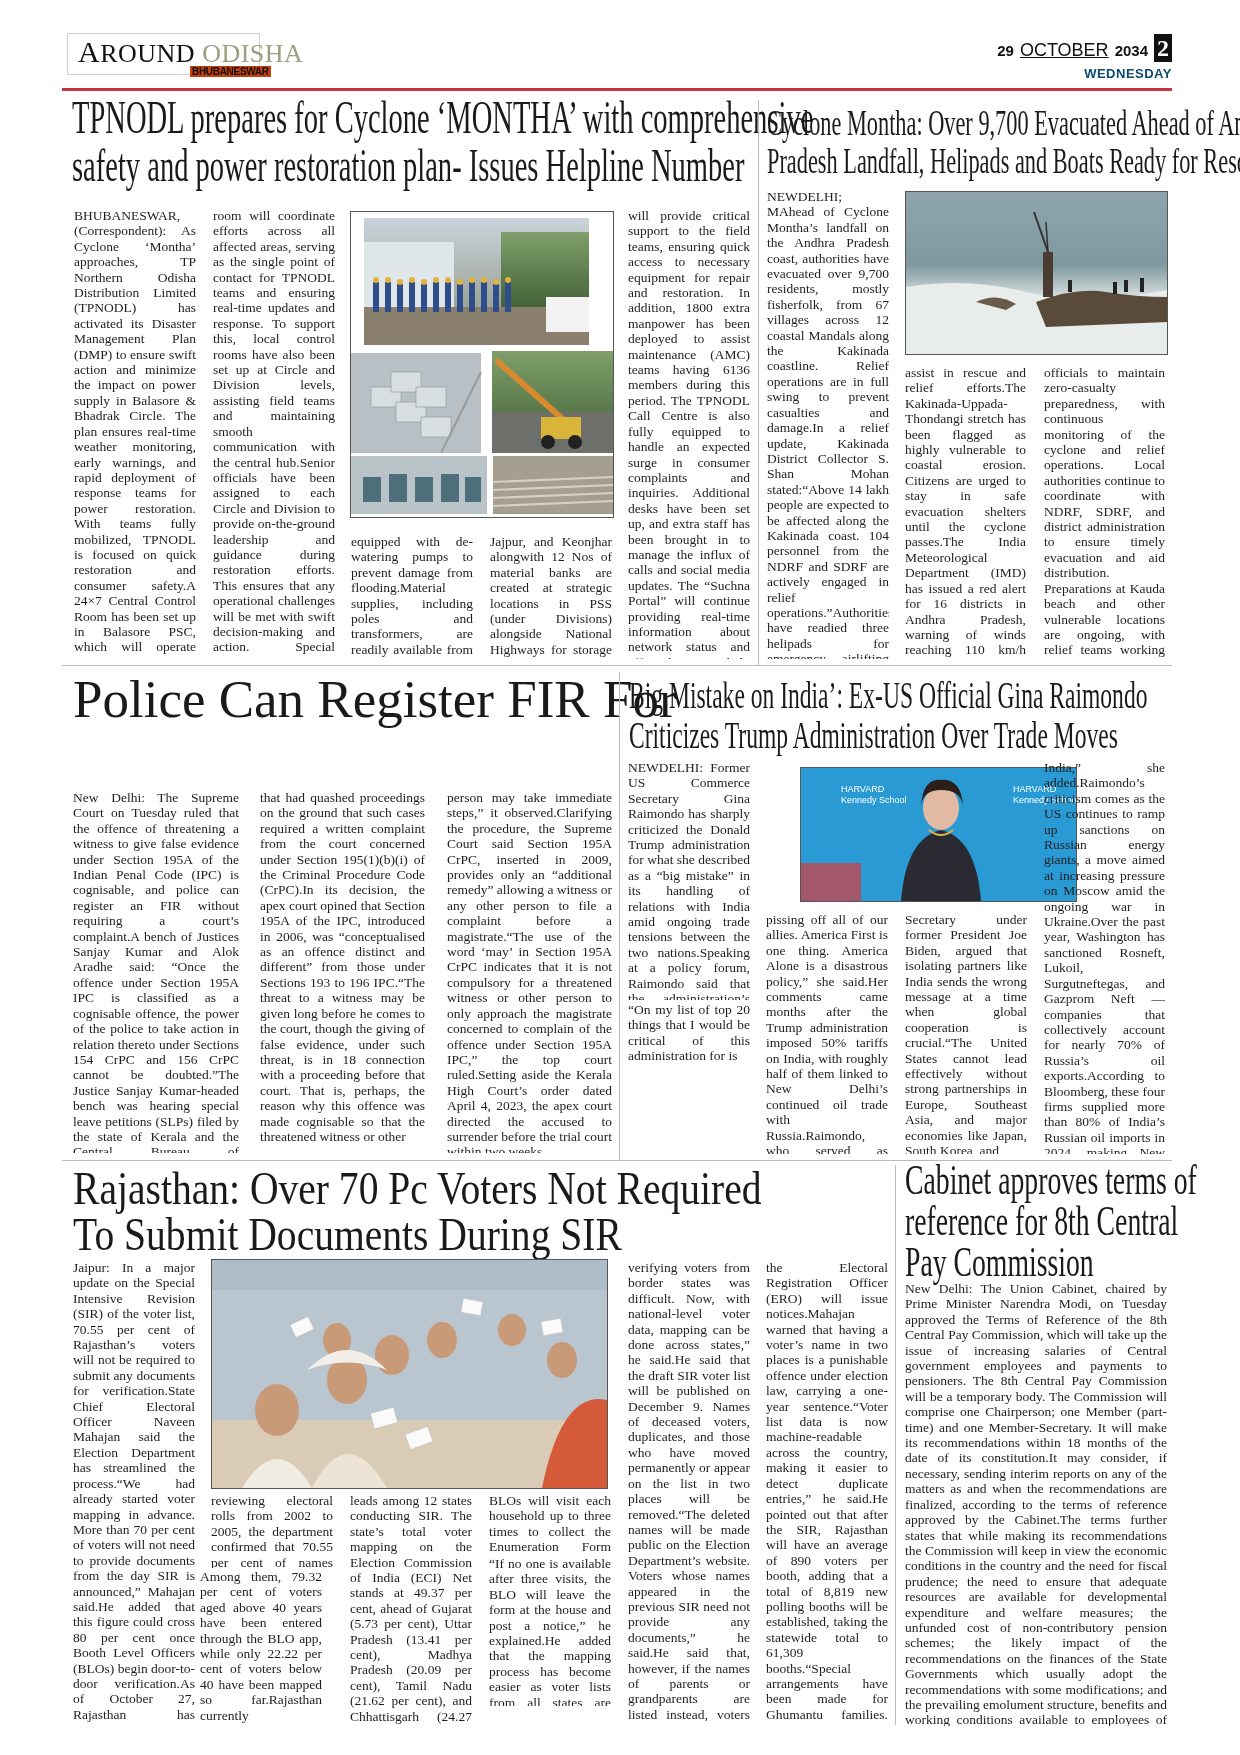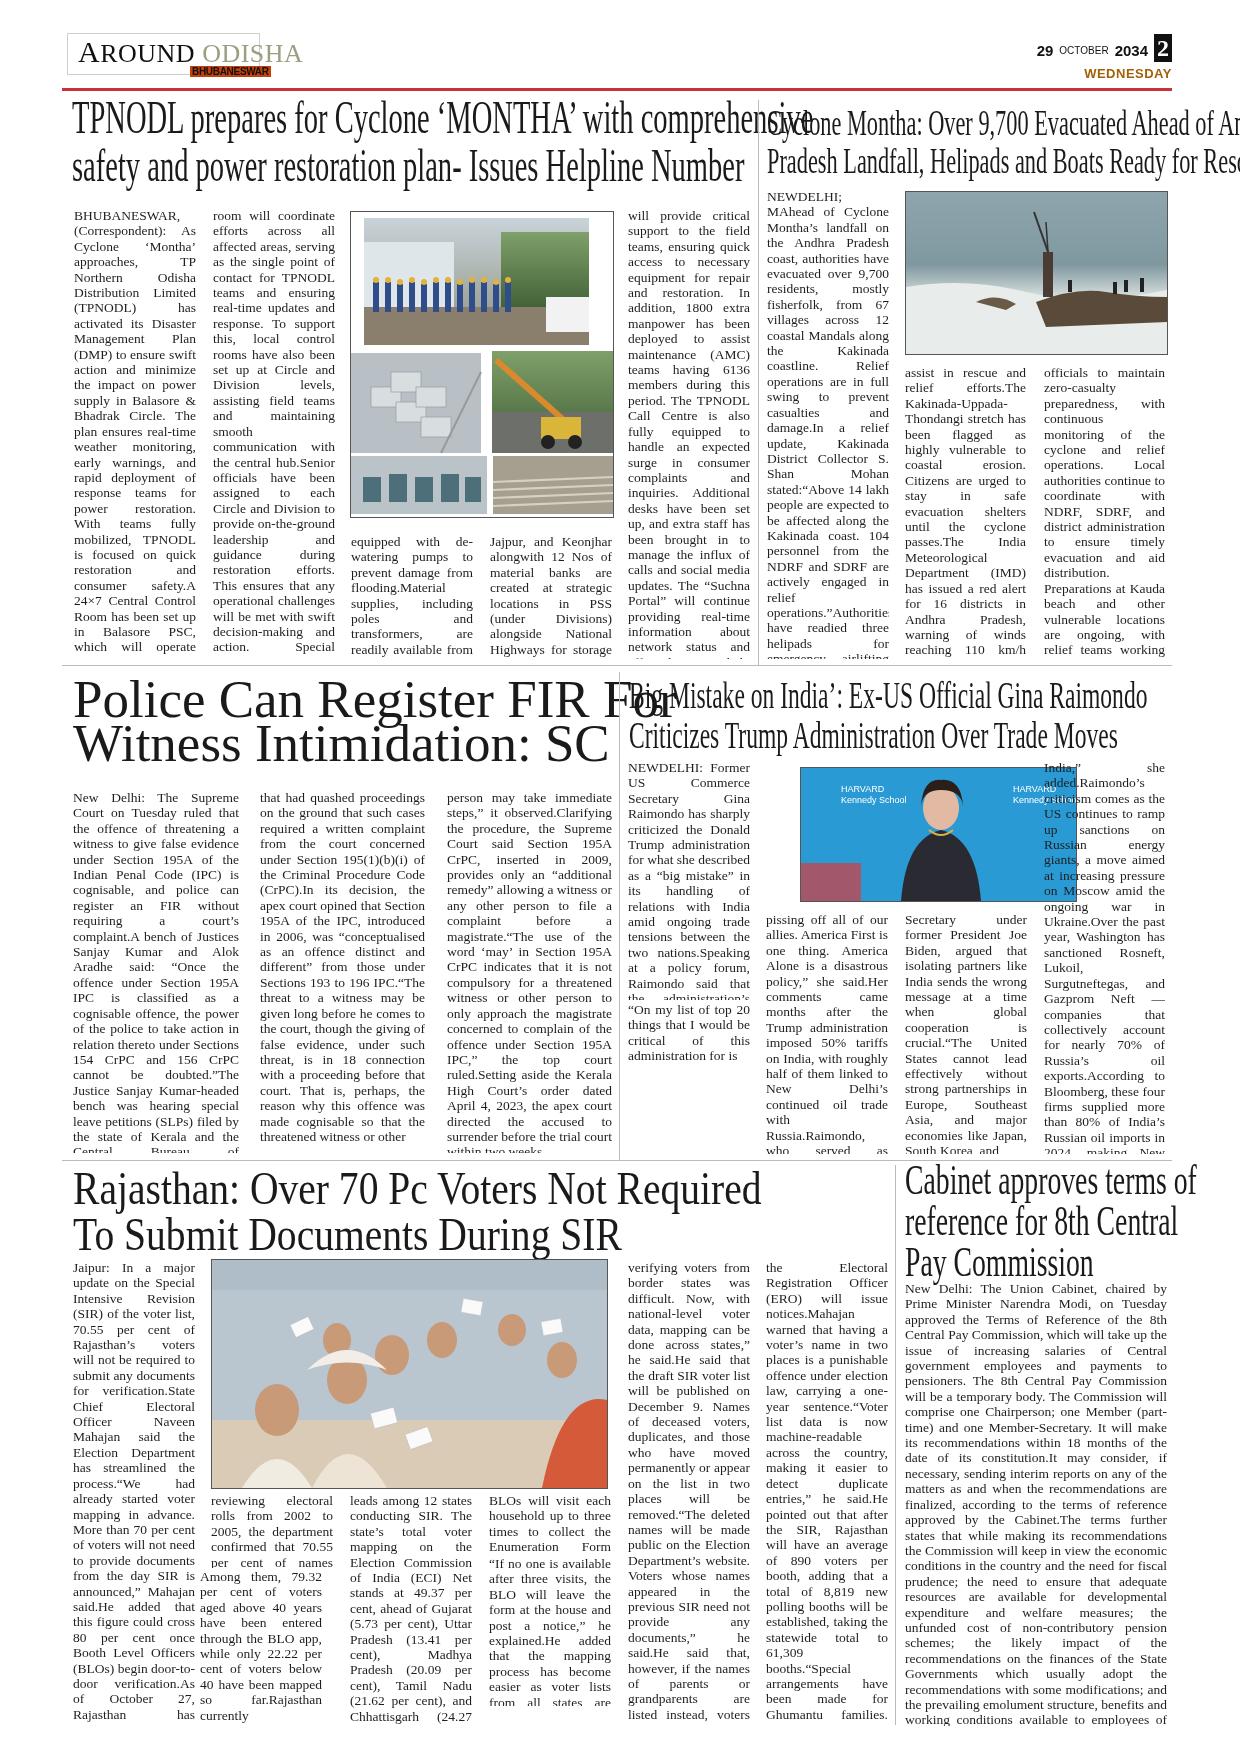--- a/index.html
+++ b/index.html
@@ -4,23 +4,23 @@
 <style>
   html, body { margin:0; padding:0; background:#fff; }
   body { width:1240px; height:1755px; position:relative; overflow:hidden; font-family:"Liberation Serif", serif; color:#1a1a1a; }
   .abs { position:absolute; }
   .masthead-box { left:67px; top:33px; width:191px; height:40px; border:1px solid #cfcfcf; }
   .logo-around { left:78px; top:35px; font-family:"Liberation Serif", serif; font-size:26px; letter-spacing:0.5px; color:#111; white-space:nowrap; }
   .logo-around .big { font-size:30px; }
   .logo-odisha { color:#9c9e80; }
   .logo-city { left:190px; top:66px; font-family:"Liberation Sans", sans-serif; font-weight:bold; font-size:10px; letter-spacing:-0.3px; color:#111; background:#c2410c; padding:0 2px; }
   .date-line { right:68px; top:38px; font-family:"Liberation Sans", sans-serif; font-weight:bold; font-size:15px; color:#111; white-space:nowrap; display:flex; align-items:center; gap:6px; }
-  .date-line .month { font-weight:normal; font-size:10px; }
+  .date-line .month { font-weight:normal; font-size:18px;text-decoration:underline; }
   .page-num { display:inline-block; background:#111; color:#fff; font-family:"Liberation Serif", serif; font-weight:bold; font-size:24px; width:18px; height:28px; line-height:28px; text-align:center; margin-top:-4px; }
-  .weekday { right:68px; top:66px; font-family:"Liberation Sans", sans-serif; font-weight:bold; font-size:13px; letter-spacing:0.5px; color:#a16207; }
+  .weekday { right:68px; top:66px; font-family:"Liberation Sans", sans-serif; font-weight:bold; font-size:13px; letter-spacing:0.5px; color:#0c4a6e; }
   .red-rule { left:62px; top:88px; width:1110px; height:3px; background:#c8333b; }
 
   .headline { font-family:"Liberation Serif", serif; color:#1a1a1a; line-height:1.05; transform-origin:left top; }
   .condensed { transform:scaleX(0.62); white-space:nowrap; }
   .hl-xl { font-size:46px; }
   .hl-lg { font-size:36px; }
 
   .body-col { font-family:"Liberation Serif", serif; font-size:13.5px; line-height:15.4px; text-align:justify; color:#1e1e1e; overflow:hidden; hyphens:none; }
   .vline { width:1px; background:#bbb; }
   .hline { height:1px; background:#bbb; }
@@ -172,21 +172,20 @@
     <path d="M70 110 Q90 100 110 112 L100 118 Z" fill="#6a5a48"></path>
   </svg>
 </div>
 <div class="abs body-col" style="left:905px; top:365px; width:121px; height:295px;">assist in rescue and relief efforts.The Kakinada-Uppada-Thondangi stretch has been flagged as highly vulnerable to coastal erosion. Citizens are urged to stay in safe evacuation shelters until the cyclone passes.The India Meteorological Department (IMD) has issued a red alert for 16 districts in Andhra Pradesh, warning of winds reaching 110 km/h accompanied by heavy rainfall.Chief Minister Chandrababu Naidu has directed all</div>
 <div class="abs body-col" style="left:1044px; top:365px; width:121px; height:295px;">officials to maintain zero-casualty preparedness, with continuous monitoring of the cyclone and relief operations. Local authorities continue to coordinate with NDRF, SDRF, and district administration to ensure timely evacuation and aid distribution. Preparations at Kauda beach and other vulnerable locations are ongoing, with relief teams working round the clock to safeguard residents and minimize property damage.</div>
 
 <div class="abs hline" style="left:62px; top:665px; width:1110px;"></div>
 
 <div class="abs headline hl-xl" style="left:73px; top:677px; font-size:53px; line-height:44px;">
   <div>Police Can Register FIR For</div>
-  <div>Witness Intimidation: SC</div>
 </div>
 <div class="abs body-col" style="left:73px; top:790px; width:166px; height:363px;">New Delhi: The Supreme Court on Tuesday ruled that the offence of threatening a witness to give false evidence under Section 195A of the Indian Penal Code (IPC) is cognisable, and police can register an FIR without requiring a court’s complaint.A bench of Justices Sanjay Kumar and Alok Aradhe said: “Once the offence under Section 195A IPC is classified as a cognisable offence, the power of the police to take action in relation thereto under Sections 154 CrPC and 156 CrPC cannot be doubted.”The Justice Sanjay Kumar-headed bench was hearing special leave petitions (SLPs) filed by the state of Kerala and the Central Bureau of Investigation (CBI), challenging High Court orders</div>
 <div class="abs body-col" style="left:260px; top:790px; width:165px; height:363px;">that had quashed proceedings on the ground that such cases required a written complaint from the court concerned under Section 195(1)(b)(i) of the Criminal Procedure Code (CrPC).In its decision, the apex court opined that Section 195A of the IPC, introduced in 2006, was “conceptualised as an offence distinct and different” from those under Sections 193 to 196 IPC.“The threat to a witness may be given long before he comes to the court, though the giving of false evidence, under such threat, is in 18 connection with a proceeding before that court. That is, perhaps, the reason why this offence was made cognisable so that the threatened witness or other</div>
 <div class="abs body-col" style="left:447px; top:790px; width:165px; height:363px;">person may take immediate steps,” it observed.Clarifying the procedure, the Supreme Court said Section 195A CrPC, inserted in 2009, provides only an “additional remedy” allowing a witness or any other person to file a complaint before a magistrate.“The use of the word ‘may’ in Section 195A CrPC indicates that it is not compulsory for a threatened witness or other person to only approach the magistrate concerned to complain of the offence under Section 195A IPC,” the top court ruled.Setting aside the Kerala High Court’s order dated April 4, 2023, the apex court directed the accused to surrender before the trial court within two weeks.</div>
 
 <div class="abs vline" style="left:619px; top:672px; height:488px;"></div>
 
 <div class="abs headline condensed hl-lg" style="left:629px; top:676px; font-size:38px;">
   <div>Big Mistake on India’: Ex-US Official Gina Raimondo</div>
   <div>Criticizes Trump Administration Over Trade Moves</div>

